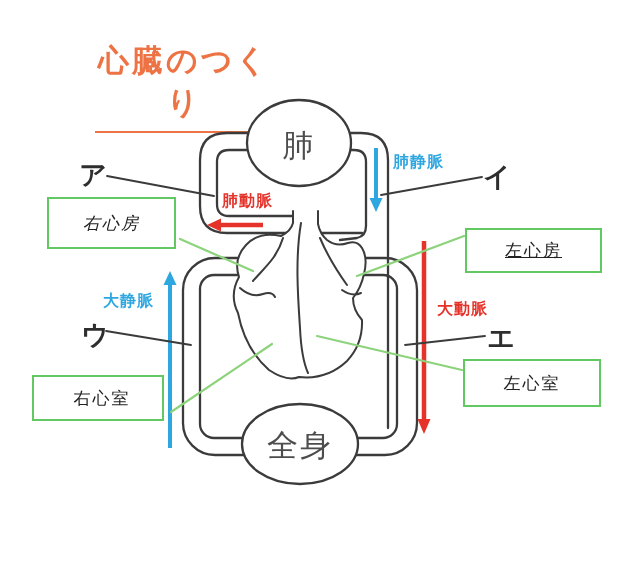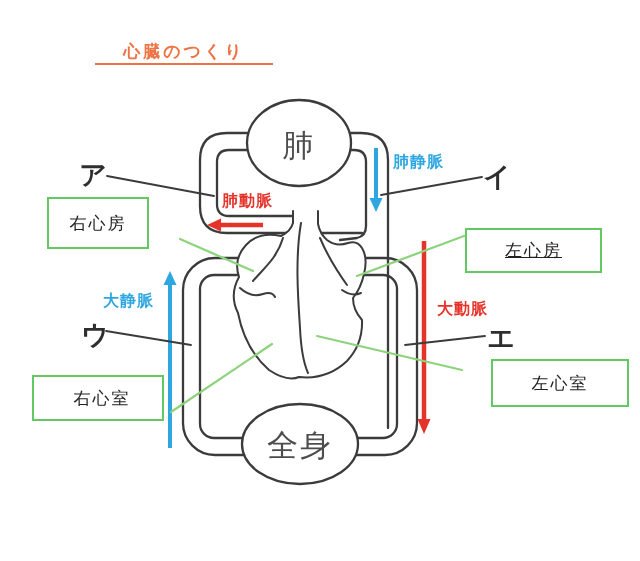--- a/index.html
+++ b/index.html
@@ -2,22 +2,22 @@
 <html style="--orange: #ED7344; --red: #E5332A; --blue: #2EA7E0; --green_border: #62C862; --green_line: #8CD37B; --ink: #3B3B3B; --organ_ink: #4D4D4D;"><head>
 <meta charset="utf-8">
 <style>
   html,body{margin:0;padding:0;background:#fff;}
   #stage{
     position:relative;width:640px;height:561px;background:#ffffff;overflow:hidden;
     font-family:"Liberation Sans","DejaVu Sans",sans-serif;
   }
   #title{
     position:absolute;left:95px;top:40px;width:178px;text-align:center;
-    font-size:17px;font-weight:bold;letter-spacing:3px;color:var(--orange);
-    border-bottom:2px solid var(--orange);
+    font-size:31px;font-weight:bold;letter-spacing:3px;color:var(--orange);
+    border-bottom:2px solid var(--orange);padding-bottom:7px;
   }
   svg{position:absolute;left:0;top:0;}
   .tube{fill:none;stroke:var(--ink);stroke-width:2.3;stroke-linecap:round;stroke-linejoin:round;}
   .organ{fill:#ffffff;stroke:var(--ink);stroke-width:2.3;}
   .heart-fill{fill:#ffffff;stroke:none;}
   .heart-line{fill:none;stroke:var(--ink);stroke-width:2;stroke-linecap:round;stroke-linejoin:round;}
   .ptr{stroke:var(--ink);stroke-width:1.8;stroke-linecap:round;}
   .gline{stroke:var(--green_line);stroke-width:2.2;stroke-linecap:round;}
   .arrow-blue{stroke:var(--blue);stroke-width:4;}
   .arrow-red{stroke:var(--red);stroke-width:4.5;}
@@ -109,26 +109,26 @@
     </g>
 
     <g>
       <line class="gline" x1="180" y1="239" x2="253" y2="271"></line>
       <line class="gline" x1="171" y1="412" x2="272" y2="344"></line>
       <line class="gline" x1="464" y1="236" x2="357" y2="276"></line>
       <line class="gline" x1="462" y1="370" x2="317" y2="336"></line>
     </g>
   </svg>
 
-  <div class="chamber-box" style="left:47px;top:197px;width:102px;height:52px;">
+  <div class="chamber-box" style="left:47px;top:197px;width:129px;height:52px;font-style:italic;">
     <span>右心房</span>
   </div>
   <div class="chamber-box" style="left:465px;top:228px;width:137px;height:45px;text-decoration:underline;">
     <span>左心房</span>
   </div>
   <div class="chamber-box" style="left:32px;top:375px;width:132px;height:46px;padding-left:8px;">
     <span>右心室</span>
   </div>
-  <div class="chamber-box" style="left:463px;top:359px;width:138px;height:48px;margin-left:28px;">
+  <div class="chamber-box" style="left:463px;top:359px;width:138px;height:48px;">
     <span>左心室</span>
   </div>
 
 </div>
 
 </body></html>

